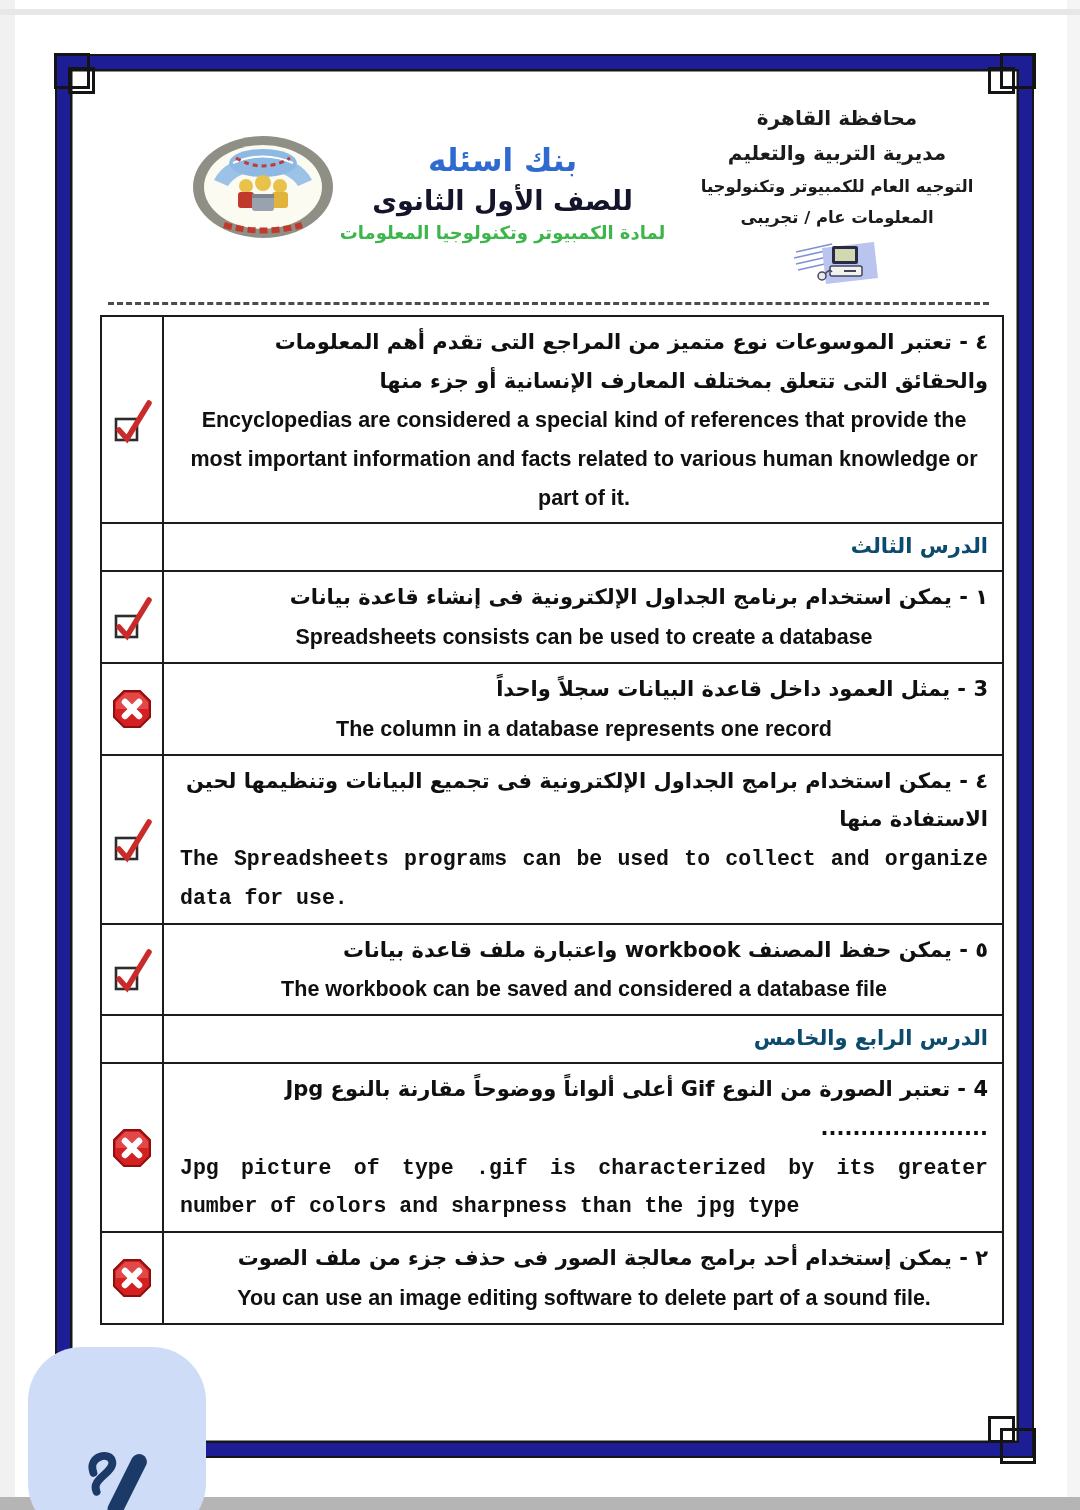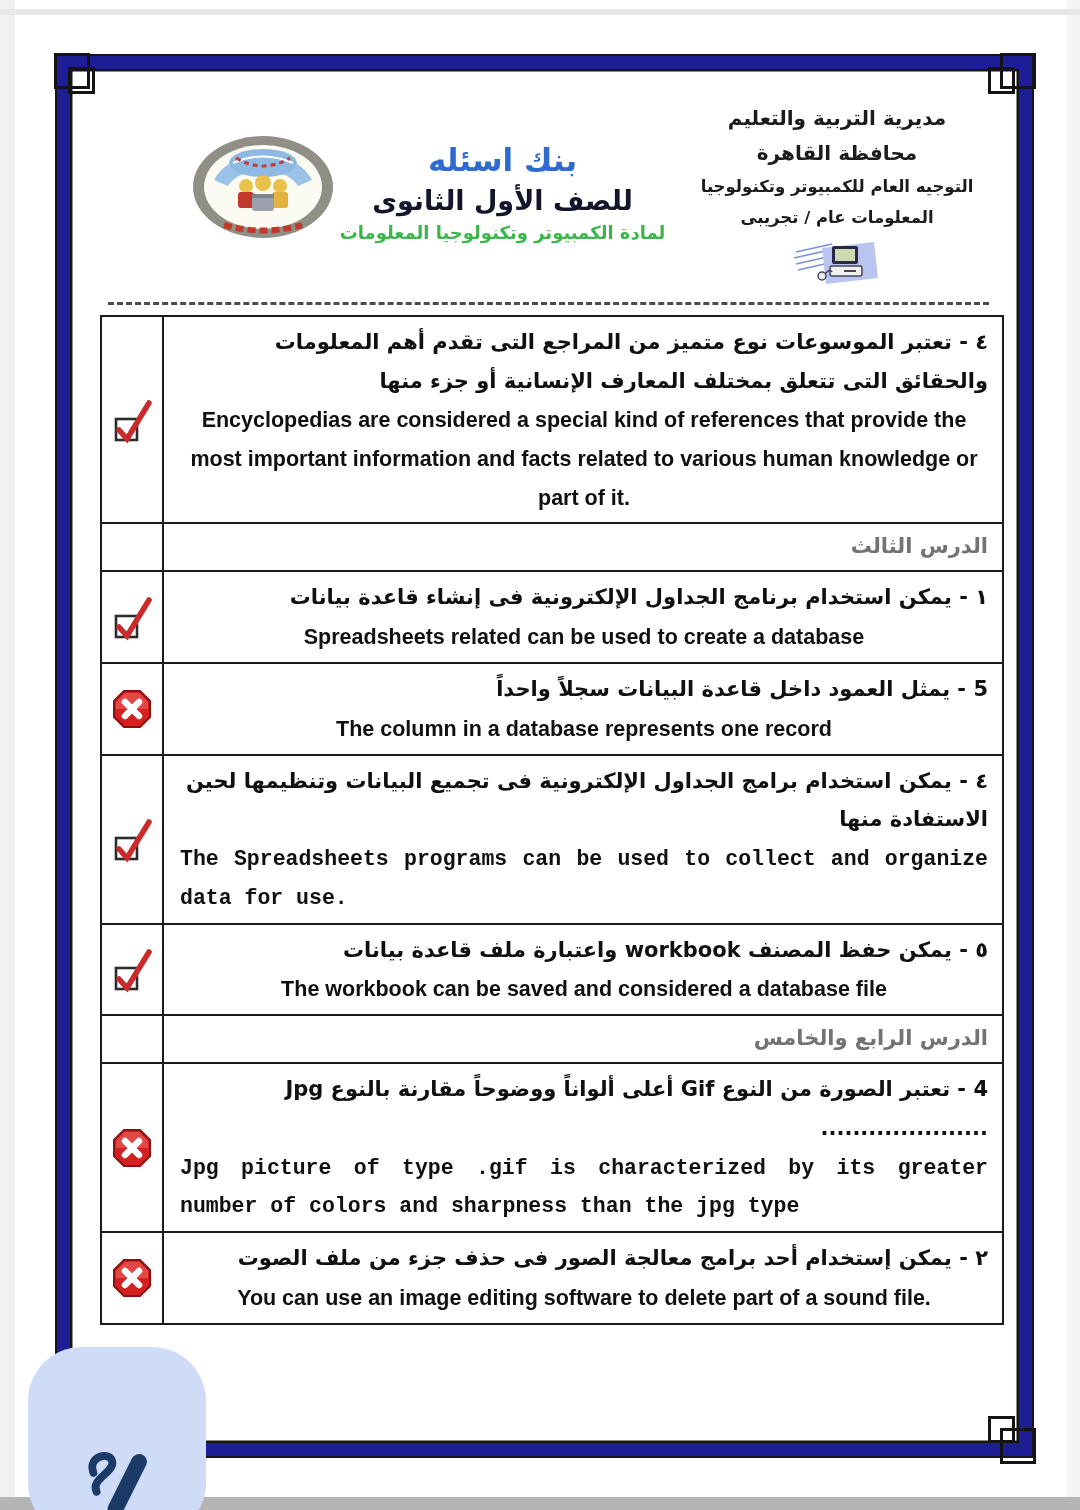--- a/index.html
+++ b/index.html
@@ -44,21 +44,21 @@
   .row:last-child{border-bottom:none;}
   .mark-cell{flex:none;width:60px;border-right:2.5px solid #1c1c1c;
              display:flex;align-items:center;justify-content:center;}
   .text-cell{flex:1;padding:3px 14px 5px 16px;min-width:0;}
   .ar{font-family:"DejaVu Sans",sans-serif;font-weight:bold;font-size:21px;line-height:1.85;
       color:#101010;text-align:right;direction:rtl;margin:3px 0 0 0;}
   .en{font-family:"Liberation Sans","DejaVu Sans",sans-serif;font-weight:bold;font-size:21.5px;
       line-height:1.8;color:#101010;text-align:center;margin:1px 0 0 0;}
   .en.justify{text-align:justify;font-family:Liberation Mono, monospace;}
   .section-label{font-family:"DejaVu Sans",sans-serif;font-weight:bold;font-size:21px;
-      color:#737373;text-align:right;direction:rtl;margin:7px 0;}
+      color:#0c4a6e;text-align:right;direction:rtl;margin:7px 0;}
 
   
   #markup-btn{position:absolute;left:28px;top:1347px;width:178px;height:190px;
               background:#cfdcf7;border-radius:54px;z-index:20;border:none;cursor:pointer;}
   #markup-btn svg{position:absolute;left:50%;transform:translateX(-50%);top:96px;}
 
   svg{display:block;}
 </style>
 </head>
 <body>
@@ -92,22 +92,22 @@
         </svg>
       </div>
 
       <div id="head-center">
         <div class="h-title" dir="rtl">بنك اسئله</div>
         <div class="h-grade" dir="rtl">للصف الأول الثانوى</div>
         <div class="h-subject" dir="rtl">لمادة الكمبيوتر وتكنولوجيا المعلومات</div>
       </div>
 
       <div id="head-admin">
+        <div class="a-line a-1">محافظة القاهرة</div>
         <div class="a-line a-2">مديرية التربية والتعليم</div>
-        <div class="a-line a-1">محافظة القاهرة</div>
         <div class="a-line a-3">التوجيه العام للكمبيوتر وتكنولوجيا المعلومات عام / تجريبى</div>
         <div id="computer-wrap">
           <svg width="90" height="52" viewBox="0 0 90 52" style="margin:0 auto;">
             <g stroke="#7e90d8" stroke-width="1.6">
               <line x1="4" y1="14" x2="40" y2="6"></line>
                 <line x1="2" y1="20" x2="42" y2="11"></line>
               <line x1="4" y1="26" x2="44" y2="17"></line>
                 <line x1="6" y1="32" x2="46" y2="23"></line>
             </g>
             <polygon points="30,10 82,4 86,40 34,46" fill="#b9c5ee"></polygon>
@@ -149,34 +149,34 @@
 
       <div class="row">
         <div class="mark-cell">
           <svg width="46" height="50" viewBox="0 0 46 50">
             <rect x="7" y="24" width="21" height="21" fill="#ffffff" stroke="#2c2c2c" stroke-width="2.6"></rect>
             <path d="M10 35 L18 44 L40 8" stroke="#c92a2a" stroke-width="5.5" fill="none" stroke-linecap="round"></path>
           </svg>
         </div>
         <div class="text-cell">
           <p class="ar">١ - يمكن استخدام برنامج الجداول الإلكترونية فى إنشاء قاعدة بيانات</p>
-          <p class="en">Spreadsheets related can be used to create a database</p>
+          <p class="en">Spreadsheets consists can be used to create a database</p>
         </div>
       </div>
 
       <div class="row">
         <div class="mark-cell">
           <svg width="40" height="40" viewBox="0 0 40 40">
             <polygon points="12,2 28,2 38,12 38,28 28,38 12,38 2,28 2,12" fill="#d42020" stroke="#8e0f0f" stroke-width="2"></polygon>
             <polygon points="13,4 27,4 36,13 36,20 4,20 4,13" fill="#ef6a6a" opacity="0.55"></polygon>
             <path d="M13 13 L27 27 M27 13 L13 27" stroke="#ffffff" stroke-width="6.5" stroke-linecap="round"></path>
           </svg>
         </div>
         <div class="text-cell">
-          <p class="ar">5 - يمثل العمود  داخل قاعدة البيانات سجلاً واحداً</p>
+          <p class="ar">3 - يمثل العمود  داخل قاعدة البيانات سجلاً واحداً</p>
           <p class="en">The column in a database represents one record</p>
         </div>
       </div>
 
 
       <div class="row">
         <div class="mark-cell">
           <svg width="46" height="50" viewBox="0 0 46 50">
             <rect x="7" y="24" width="21" height="21" fill="#ffffff" stroke="#2c2c2c" stroke-width="2.6"></rect>
             <path d="M10 35 L18 44 L40 8" stroke="#c92a2a" stroke-width="5.5" fill="none" stroke-linecap="round"></path>

